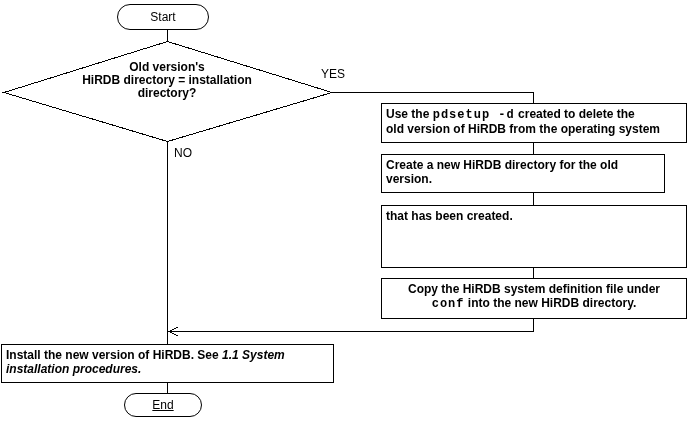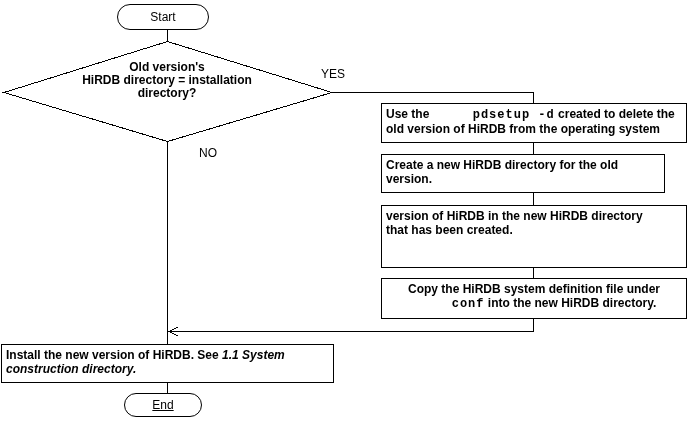--- a/index.html
+++ b/index.html
@@ -26,29 +26,29 @@
     box-sizing:border-box;
     padding:3px 4px;
     line-height:14px;
   }
   #box1{left:381px;top:103px;width:306px;height:40px;}
   #box2{left:381px;top:154px;width:284px;height:39px;}
   #box3{left:381px;top:205px;width:306px;height:63px;}
   #box4{left:381px;top:278px;width:306px;height:41px;text-align:center;}
   #box5{left:1px;top:344px;width:333px;height:39px;}
   .tl{white-space:nowrap;font-weight:bold;}
-  .mono{font-family:"Liberation Mono","DejaVu Sans Mono",monospace;letter-spacing:1px;margin-left:40px;}
+  .mono{font-family:"Liberation Mono","DejaVu Sans Mono",monospace;letter-spacing:1px;}
   .ital{font-style:italic;}
   #decision-text{
     position:absolute;left:17px;top:61px;width:300px;
     text-align:center;line-height:13px;
   }
   .branch-label{position:absolute;}
   #yes-label{left:321px;top:67px;}
-  #no-label{left:174px;top:146px;margin-left:25px;}
+  #no-label{left:174px;top:146px;}
 </style>
 </head>
 <body>
 
 <div id="canvas">
 
   <svg id="connectors" viewBox="0 0 688 423" xmlns="http://www.w3.org/2000/svg" stroke="#000" stroke-width="1" fill="none" shape-rendering="crispEdges">
 
     <path d="M167.5,29 V42"></path>
 
@@ -85,31 +85,30 @@
     <div class="tl"><span>Use the </span><span class="mono">pdsetup -d</span><span> created to delete the</span></div>
     <div class="tl"><span>old version of HiRDB from the operating system</span></div>
   </div>
 
   <div id="box2" class="pbox">
     <div class="tl"><span>Create a new HiRDB directory for the old</span></div>
     <div class="tl"><span>version.</span></div>
   </div>
 
   <div id="box3" class="pbox">
-    <div class="tl"><span>version of HiRDB in the new HiRDB directory</span></div>
     <div class="tl"><span>that has been created.</span></div>
   </div>
 
   <div id="box4" class="pbox">
     <div class="tl"><span>Copy the HiRDB system definition file under</span></div>
     <div class="tl"><span class="mono">conf</span><span> into the new HiRDB directory.</span></div>
   </div>
 
   <div id="box5" class="pbox">
     <div class="tl"><span>Install the new version of HiRDB. See </span><span class="ital">1.1 System</span></div>
-    <div class="tl"><span class="ital">construction directory.</span></div>
+    <div class="tl"><span class="ital">installation procedures.</span></div>
   </div>
 
   <div id="end-term" class="terminator">
     <span>End</span>
   </div>
 
 </div>
 
 </body></html>

